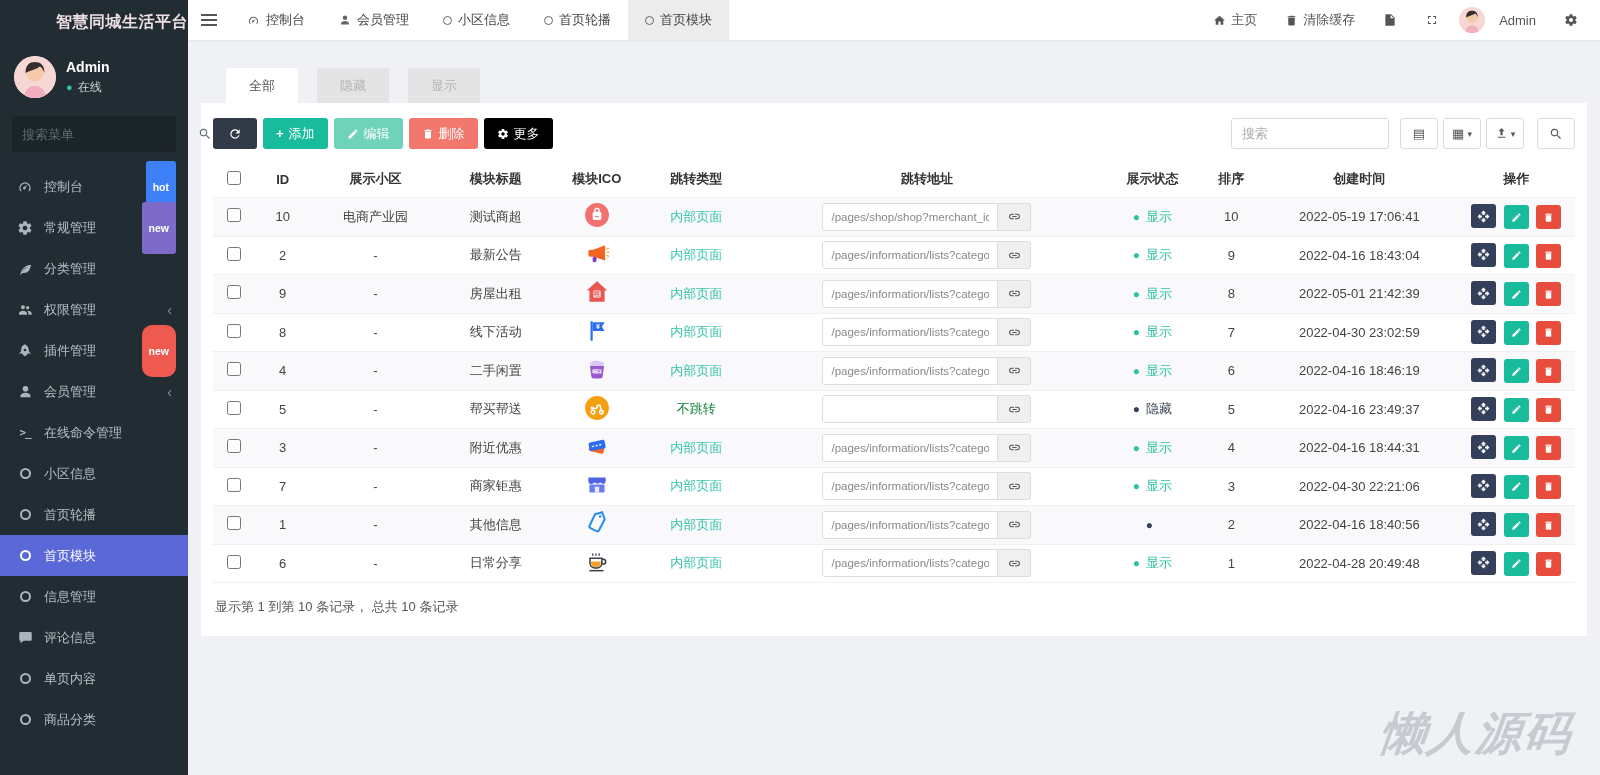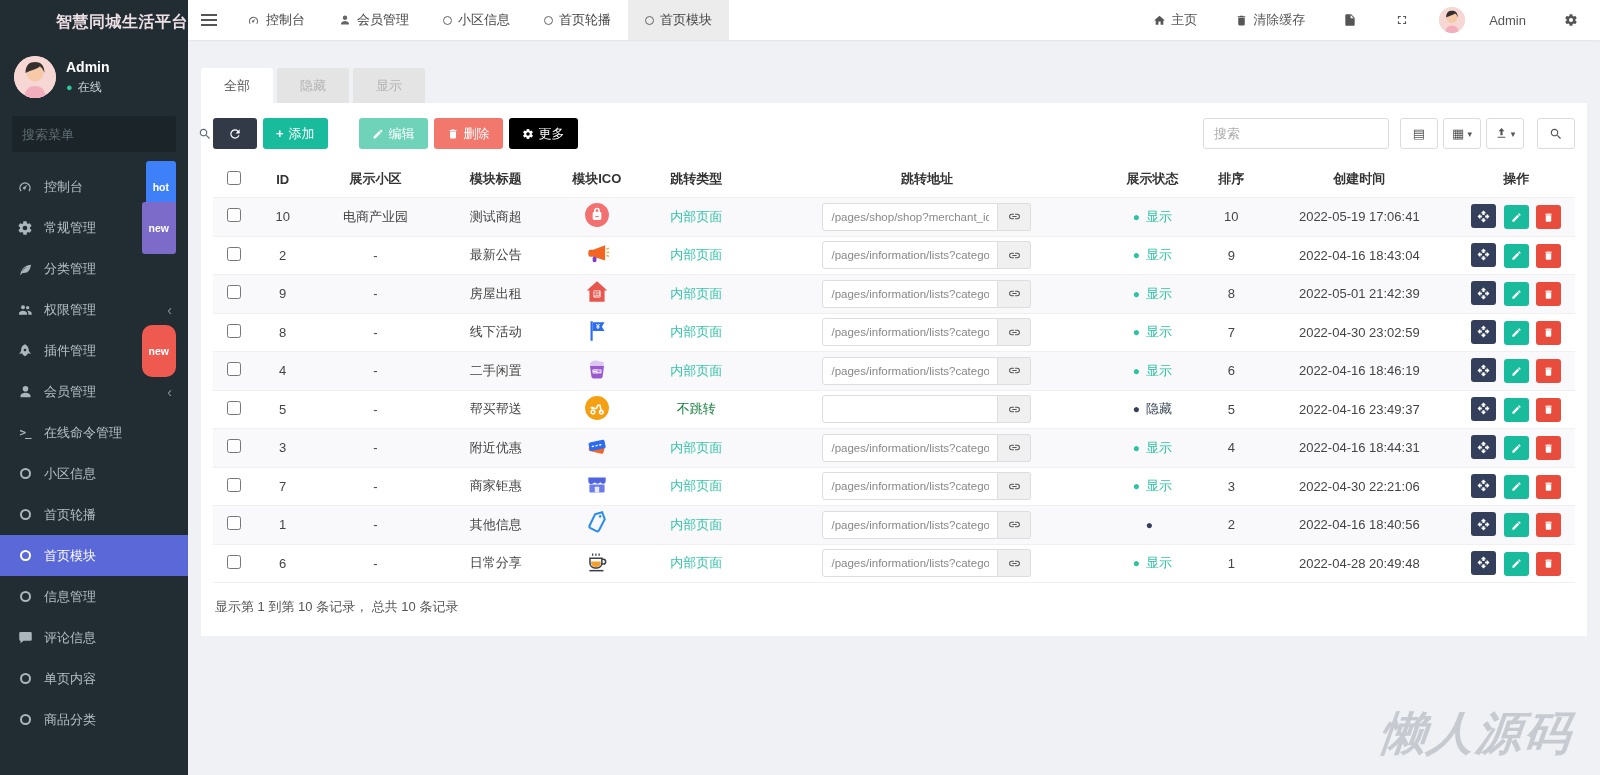--- a/index.html
+++ b/index.html
@@ -33,41 +33,41 @@
   .ring { width:11px; height:11px; border:2px solid currentColor; border-radius:50%; }
   .term { font-family:"DejaVu Sans Mono",monospace; font-size:11px; font-weight:bold; letter-spacing:-1px; }
 
   
   .main { position:absolute; left:188px; right:0; top:0; bottom:0; }
   .navbar { height:40px; background:#fff; display:flex; align-items:center; box-shadow:0 1px 2px rgba(0,0,0,.06); position:relative; z-index:4; }
   .burger { width:42px; display:flex; justify-content:center; cursor:pointer; color:#555; }
   .nav-tab { height:40px; display:flex; align-items:center; gap:6px; padding:0 17px; font-size:13px; color:#444; cursor:pointer; }
   .nav-tab .ring { width:9px; height:9px; border-width:1.5px; color:#666; }
   .nav-tab.active { background:#ececec; }
-  .nav-right { margin-left:auto; display:flex; align-items:flex-start; gap:18px; padding-right:12px; }
+  .nav-right { margin-left:auto; display:flex; align-items:flex-start; gap:8px; padding-right:12px; }
   .nav-link { display:flex; align-items:center; gap:5px; font-size:13px; color:#555; padding:0 10px; height:40px; cursor:pointer; }
   .nav-ibtn { width:34px; height:40px; display:flex; align-items:center; justify-content:center; color:#555; cursor:pointer; }
   .nav-avatar { width:26px; height:26px; border-radius:50%; overflow:hidden; background:#f6d7d4; }
 
   
   .content { padding:28px 13px 0; height:735px; position:relative; }
-  .filter-tabs { display:flex; gap:4px; }
+  .filter-tabs { display:flex; gap:19px;margin-left:25px; }
   .f-tab { padding:9px 23px 8px; font-size:13px; border-radius:3px 3px 0 0; background:#e4e4e4; color:#b3b3b3; cursor:pointer; }
   .f-tab.active { background:#fff; color:#555; }
   .card { background:#fff; height:533px; padding:12px 12px 0; }
 
   .toolbar { display:flex; align-items:center; margin:3px 0 13px; }
   .btn { height:31px; border:none; border-radius:3px; color:#fff; font-size:13px; display:inline-flex; align-items:center; gap:5px; padding:0 13px; margin-right:6px; cursor:pointer; font-family:inherit; }
   .btn-refresh { background:#313a46; padding:0 15px; }
   .btn-add { background:#18bc9c; }
-  .btn-edit { background:#6fd3ba;margin-left:25px; }
+  .btn-edit { background:#6fd3ba; }
   .btn-del { background:#f2786d; }
   .btn-more { background:#000000; }
   .toolbar-right { margin-left:auto; display:flex; align-items:center; gap:5px; }
-  .tsearch { width:186px; height:31px; border:1px solid #dcdcdc; border-radius:3px; padding:0 10px; font-size:13px; color:#666; outline:none; margin-right:6px; font-family:inherit; }
+  .tsearch { width:158px; height:31px; border:1px solid #dcdcdc; border-radius:3px; padding:0 10px; font-size:13px; color:#666; outline:none; margin-right:6px; font-family:inherit; }
   .tsearch::placeholder { color:#aaa; }
   .tbtn { min-width:38px; height:31px; background:#fff; border:1px solid #dcdcdc; border-radius:3px; display:inline-flex; align-items:center; justify-content:center; gap:3px; color:#555; font-size:13px; cursor:pointer; }
   .caret { font-size:9px; color:#555; }
 
   
   table { width:100%; border-collapse:collapse; font-size:13px; table-layout:fixed; }
   thead th { padding:8px 4px 9px; font-size:13px; font-weight:bold; color:#333; text-align:center; }
   tbody td { height:38.5px; text-align:center; color:#444; border-top:1px solid #f0f0f0; overflow:hidden; }
   tbody tr:nth-child(odd) { background:#f9f9fb; }
   tbody tr:last-child { border-bottom:1px solid #f0f0f0; }

